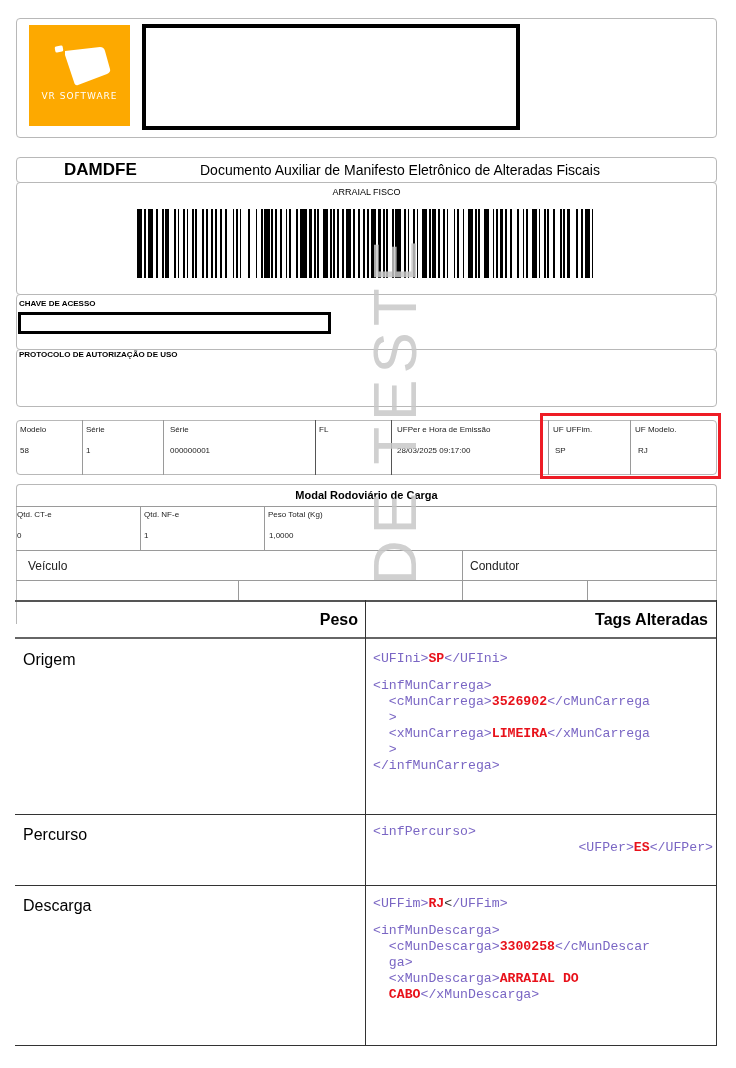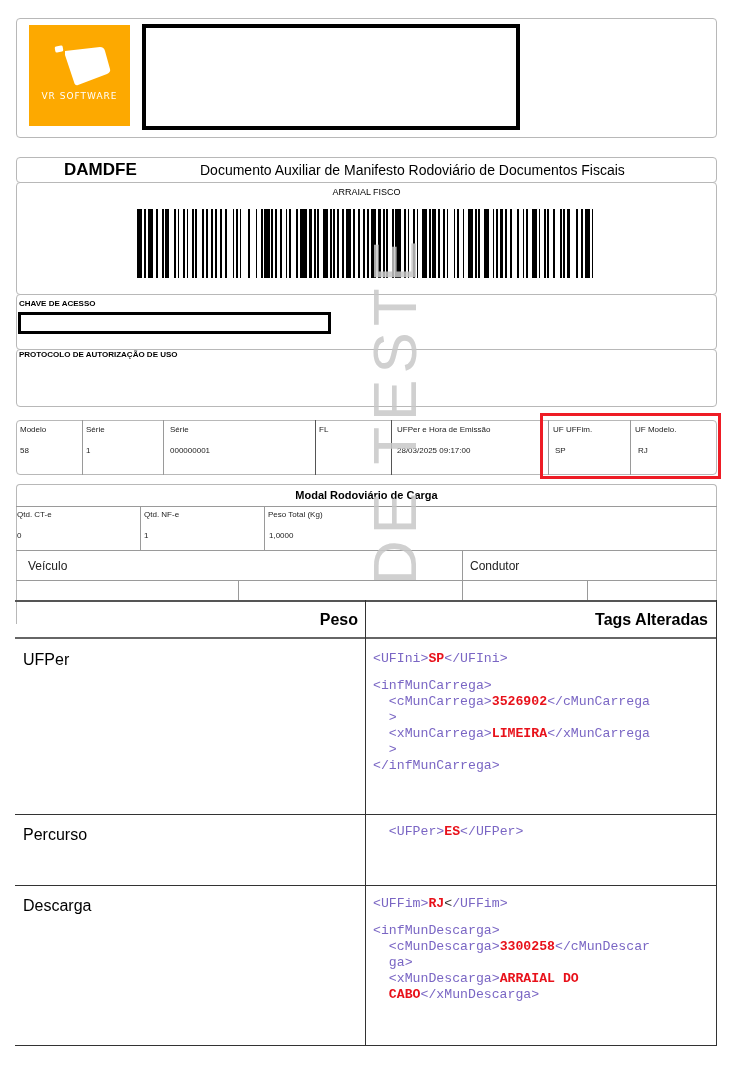--- a/index.html
+++ b/index.html
@@ -73,21 +73,21 @@
   <svg width="101" height="101" viewBox="0 0 101 101">
     <rect x="26" y="21" width="8" height="6" rx="1.5" fill="#fff" transform="rotate(-10 30 24)"></rect>
     <path d="M36 26 L71 22 Q75 22 76 26 L81 44 Q82 47 78 49 L49 60 Q46 61 45 57 L36 30 Z" fill="#fff"></path>
   </svg>
   <div class="logo-text">VR SOFTWARE</div>
 </div>
 <div class="abs" id="redact-1"></div>
 
 <div class="rbox" id="title-box"></div>
 <div class="abs" id="title-abbr">DAMDFE</div>
-<div class="abs" id="title-full">Documento Auxiliar de Manifesto Rodoviário de Documentos Fiscais</div>
+<div class="abs" id="title-full">Documento Auxiliar de Manifesto Eletrônico de Alteradas Fiscais</div>
 
 <div class="rbox" id="barcode-box"></div>
 <div class="abs" id="controle">ARRAIAL FISCO</div>
 <div class="abs" id="barcode">
     <span style="width: 5.32184px; background: rgb(0, 0, 0);"></span>
     <span style="width: 1.77395px; background: rgb(255, 255, 255);"></span>
     <span style="width: 1.77395px; background: rgb(0, 0, 0);"></span>
     <span style="width: 1.77395px; background: rgb(255, 255, 255);"></span>
     <span style="width: 5.32184px; background: rgb(0, 0, 0);"></span>
     <span style="width: 3.54789px; background: rgb(255, 255, 255);"></span>
@@ -321,20 +321,20 @@
 <div class="t-hdr-bot"></div>
 <div class="t-vsep"></div>
 <div class="t-right"></div>
 <div class="t-row-sep" style="top:814px"></div>
 <div class="t-row-sep" style="top:885px"></div>
 <div class="t-bottom"></div>
 
 <div class="th" style="left:15px;width:343px">Peso</div>
 <div class="th" style="left:366px;width:342px">Tags Alteradas</div>
 
-<div class="td-type" style="top:651px">UFPer</div>
+<div class="td-type" style="top:651px">Origem</div>
 <div class="code" style="top:651px"><div style="height: 16px;"><span>&lt;UFIni&gt;</span><span class="v">SP</span><span>&lt;/UFIni&gt;</span></div><div style="height: 11px;"></div><div style="height: 16px;"><span>&lt;infMunCarrega&gt;</span></div><div style="height: 16px;"><span>  &lt;cMunCarrega&gt;</span><span class="v">3526902</span><span>&lt;/cMunCarrega</span></div><div style="height: 16px;"><span>  &gt;</span></div><div style="height: 16px;"><span>  &lt;xMunCarrega&gt;</span><span class="v">LIMEIRA</span><span>&lt;/xMunCarrega</span></div><div style="height: 16px;"><span>  &gt;</span></div><div style="height: 16px;"><span>&lt;/infMunCarrega&gt;</span></div></div>
 
 <div class="td-type" style="top:826px">Percurso</div>
-<div class="code" style="top:824px"><div style="height: 16px;"><span>  &lt;UFPer&gt;</span><span class="v">ES</span><span>&lt;/UFPer&gt;</span></div></div>
+<div class="code" style="top:824px"><div style="height: 16px;"><span>&lt;infPercurso&gt;</span></div><div style="height: 16px; text-align: right;"><span>  &lt;UFPer&gt;</span><span class="v">ES</span><span>&lt;/UFPer&gt;</span></div></div>
 
 <div class="td-type" style="top:897px">Descarga</div>
 <div class="code" style="top:896px"><div style="height: 16px;"><span>&lt;UFFim&gt;</span><span class="v">RJ</span><span class="dk">&lt;</span><span>/UFFim&gt;</span></div><div style="height: 11px;"></div><div style="height: 16px;"><span>&lt;infMunDescarga&gt;</span></div><div style="height: 16px;"><span>  &lt;cMunDescarga&gt;</span><span class="v">3300258</span><span>&lt;/cMunDescar</span></div><div style="height: 16px;"><span>  ga&gt;</span></div><div style="height: 16px;"><span>  &lt;xMunDescarga&gt;</span><span class="v">ARRAIAL DO</span></div><div style="height: 16px;"><span>  </span><span class="v">CABO</span><span>&lt;/xMunDescarga&gt;</span></div></div>
 
 </body></html>

